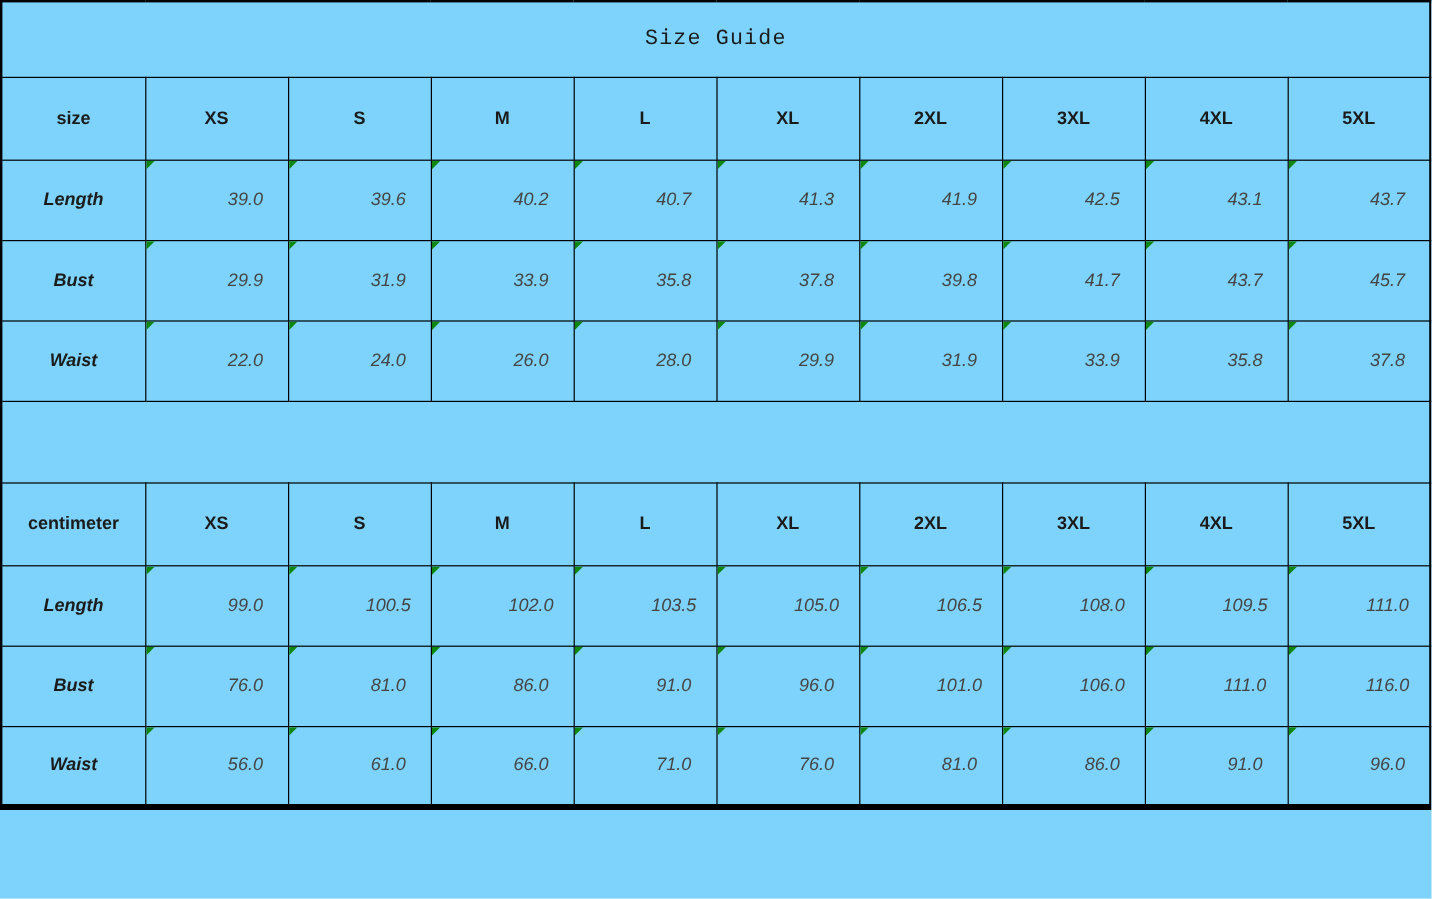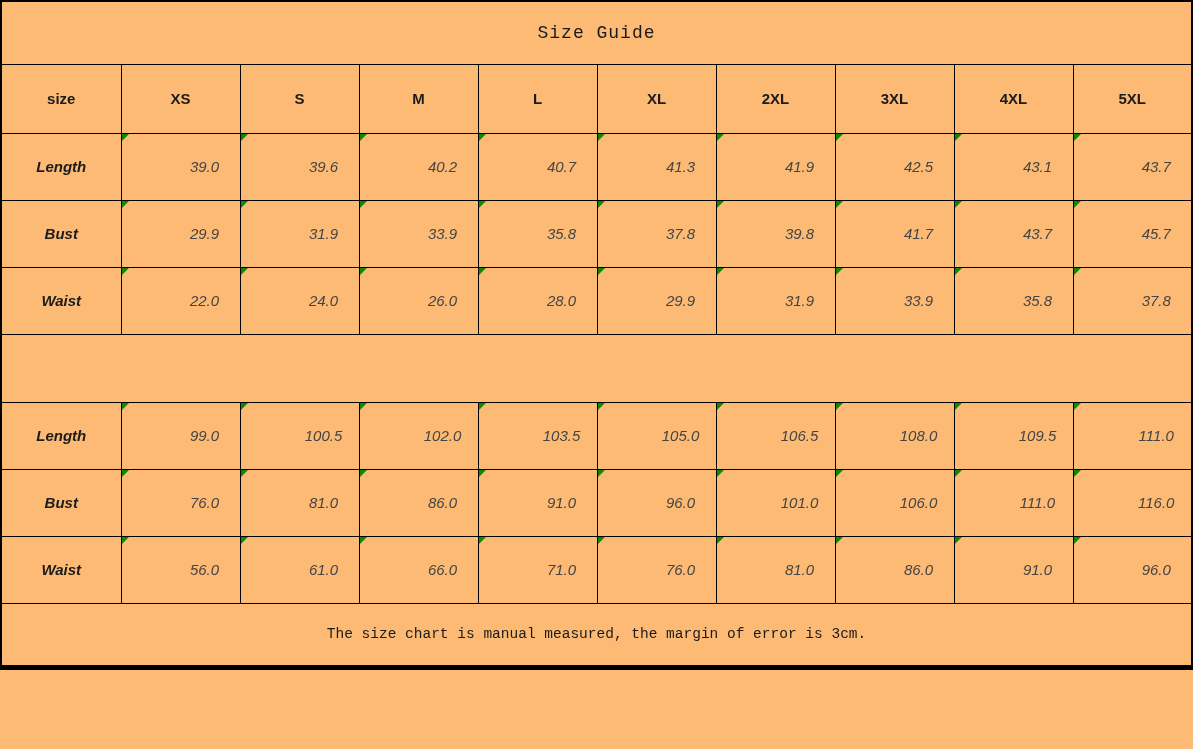--- a/index.html
+++ b/index.html
@@ -3,21 +3,21 @@
 <meta charset="utf-8">
 <style>
   :root{
     --border:#000000;
     --flag-green:#0e870e;
     --header-text:#1b1b1b;
     --value-text:#454545;
   }
   html,body{margin:0;padding:0;background:#ffffff;}
   .sheet{
-    width:1193px;height:749px;background:#fdba74;box-sizing:border-box;
+    width:1193px;height:749px;background:#7dd3fc;box-sizing:border-box;
     overflow:hidden;
   }
   table.size-guide{
     border-collapse:collapse;table-layout:fixed;width:1193px;
     border:2px solid var(--border);
     border-bottom:5px solid var(--border);
     font-family:"Liberation Sans",sans-serif;
   }
   col.label-col{width:120px;}
   td{
@@ -115,20 +115,32 @@
           <td class="measurement-value-cell">28.0<span class="flag"></span></td>
           <td class="measurement-value-cell">29.9<span class="flag"></span></td>
           <td class="measurement-value-cell">31.9<span class="flag"></span></td>
           <td class="measurement-value-cell">33.9<span class="flag"></span></td>
           <td class="measurement-value-cell">35.8<span class="flag"></span></td>
           <td class="measurement-value-cell">37.8<span class="flag"></span></td>
         </tr>
         <tr class="spacer-row">
           <td class="spacer-cell" colspan="10"></td>
         </tr>
+        <tr class="unit-header-row">
+          <td class="unit-header-cell">centimeter</td>
+          <td class="size-header-cell">XS</td>
+          <td class="size-header-cell">S</td>
+          <td class="size-header-cell">M</td>
+          <td class="size-header-cell">L</td>
+          <td class="size-header-cell">XL</td>
+          <td class="size-header-cell">2XL</td>
+          <td class="size-header-cell">3XL</td>
+          <td class="size-header-cell">4XL</td>
+          <td class="size-header-cell">5XL</td>
+        </tr>
         <tr class="measurement-row">
           <td class="measurement-label-cell">Length</td>
           <td class="measurement-value-cell">99.0<span class="flag"></span></td>
           <td class="measurement-value-cell">100.5<span class="flag"></span></td>
           <td class="measurement-value-cell">102.0<span class="flag"></span></td>
           <td class="measurement-value-cell">103.5<span class="flag"></span></td>
           <td class="measurement-value-cell">105.0<span class="flag"></span></td>
           <td class="measurement-value-cell">106.5<span class="flag"></span></td>
           <td class="measurement-value-cell">108.0<span class="flag"></span></td>
           <td class="measurement-value-cell">109.5<span class="flag"></span></td>
@@ -151,18 +163,15 @@
           <td class="measurement-value-cell">56.0<span class="flag"></span></td>
           <td class="measurement-value-cell">61.0<span class="flag"></span></td>
           <td class="measurement-value-cell">66.0<span class="flag"></span></td>
           <td class="measurement-value-cell">71.0<span class="flag"></span></td>
           <td class="measurement-value-cell">76.0<span class="flag"></span></td>
           <td class="measurement-value-cell">81.0<span class="flag"></span></td>
           <td class="measurement-value-cell">86.0<span class="flag"></span></td>
           <td class="measurement-value-cell">91.0<span class="flag"></span></td>
           <td class="measurement-value-cell">96.0<span class="flag"></span></td>
         </tr>
-        <tr class="footnote-row">
-          <td class="footnote-cell" colspan="10">The size chart is manual measured, the margin of error is 3cm.</td>
-        </tr>
       </tbody>
   </table>
 </div>
 
 </body></html>

